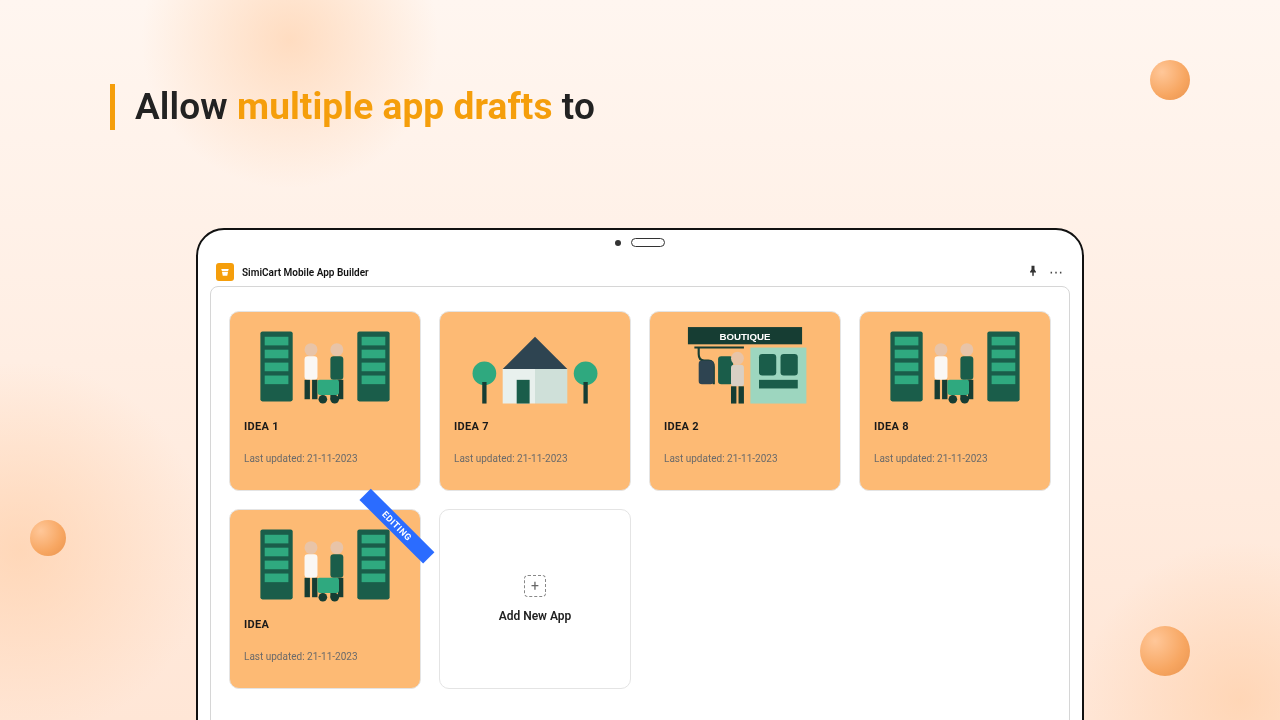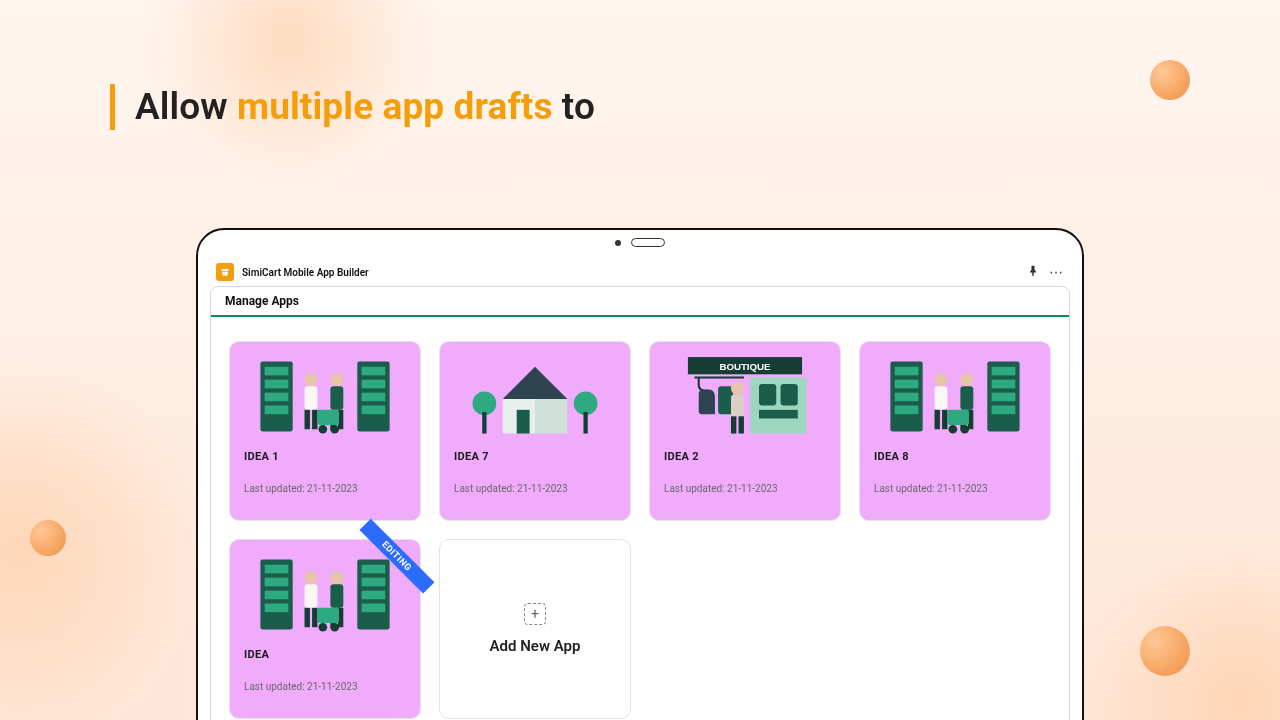--- a/index.html
+++ b/index.html
@@ -105,21 +105,21 @@
   .grid-area {
     padding: 24px 18px 40px 18px;
     display: grid;
     grid-template-columns: repeat(4, 1fr);
     gap: 18px;
   }
   .card {
     position: relative;
     border: 1px solid #e4e4e4;
     border-radius: 10px;
-    background: #f0abfc;
+    background: #fdba74;
     height: 180px;
     padding: 10px 14px 28px 14px;
     display: flex;
     flex-direction: column;
   }
   .card-ill {
     flex: 1;
     display: flex; align-items: center; justify-content: center;
     margin-bottom: 6px;
   }
@@ -147,21 +147,21 @@
     justify-content: center;
     gap: 12px;
   }
   .add-box {
     width: 22px; height: 22px;
     border: 1px dashed #888;
     border-radius: 4px;
     display: flex; align-items: center; justify-content: center;
     font-size: 14px; color: #666;
   }
-  .add-label { font-size: 15px; font-weight: 600; color: #222; }
+  .add-label { font-size: 12px; font-weight: 600; color: #222; }
 </style>
 </head>
 <body>
 
 <div class="halo" style="top:-110px; left:140px; width:300px; height:300px;"></div>
 <div class="halo" style="top:360px; left:-170px; width:380px; height:380px;"></div>
 <div class="halo" style="top:540px; right:-120px; width:320px; height:320px;"></div>
 <div class="bg-circle" style="top:60px; right:90px; width:40px; height:40px;"></div>
 <div class="bg-circle" style="top:520px; left:30px; width:36px; height:36px;"></div>
 <div class="bg-circle" style="top:626px; right:90px; width:50px; height:50px;"></div>
@@ -189,23 +189,20 @@
       <span class="pin-icon">
         <svg viewBox="0 0 16 16" width="12" height="12">
             <path fill="#333" d="M6 1h4v5l2 3v1H9v4l-1 1-1-1v-4H4V9l2-3z"></path>
           </svg>
       </span>
       <span class="dots-icon">⋯</span>
     </div>
   </div>
 
   <div class="app-frame">
-    <div class="tabbar">
-      <div class="tab">Manage Apps</div>
-    </div>
     <div class="grid-area" id="grid">
 
     <div class="card">
           <div class="card-ill">
             <svg viewBox="0 0 130 78" width="140" height="92">
               <use href="#ill-shop"></use>
             </svg>
           </div>
           <div class="card-title">IDEA 1</div>
           <div class="card-sub">Last updated: 21-11-2023</div>

